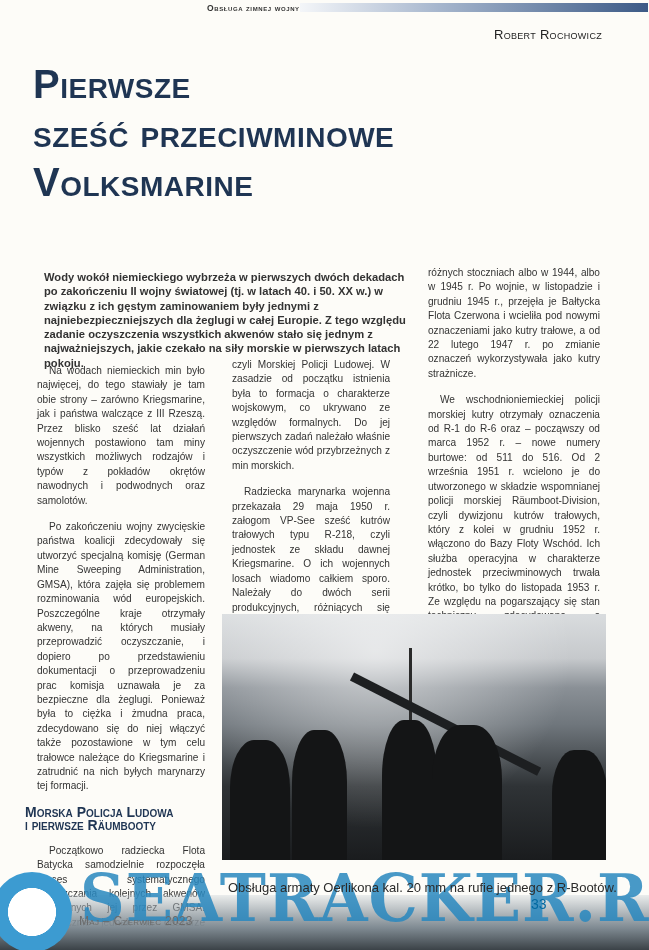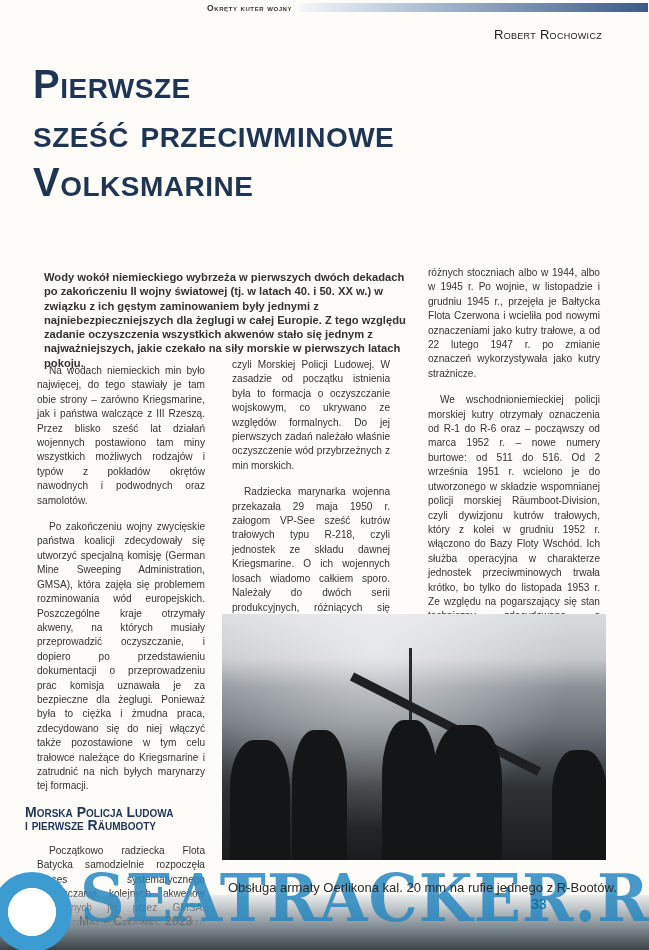--- a/index.html
+++ b/index.html
@@ -85,21 +85,21 @@
   }
   .sun {
     position:absolute; left:-8px; top:872px; width:80px; height:80px; border-radius:50%;
     background:radial-gradient(circle, #ffffff 0 42%, #3c9bd1 43% 100%);
   }
 </style>
 </head>
 <body>
 
 <div class="section-bar">
-  <span class="section-label">Okręty kuter wojny</span>
+  <span class="section-label">Obsługa zimnej wojny</span>
   <div class="section-gradient"></div>
 </div>
 
 <div class="author">Robert Rochowicz</div>
 
 <h1 class="title">
   <span>Pierwsze</span>
   <span>sześć przeciwminowe</span>
   <span>Volksmarine</span>
 </h1>
@@ -110,21 +110,21 @@
   <p>Na wodach niemieckich min było najwięcej, do tego stawiały je tam obie strony – zarówno Kriegsmarine, jak i państwa walczące z III Rzeszą. Przez blisko sześć lat działań wojennych postawiono tam miny wszystkich możliwych rodzajów i typów z pokładów okrętów nawodnych i podwodnych oraz samolotów.</p>
   <p>Po zakończeniu wojny zwycięskie państwa koalicji zdecydowały się utworzyć specjalną komisję (German Mine Sweeping Administration, GMSA), która zajęła się problemem rozminowania wód europejskich. Poszczególne kraje otrzymały akweny, na których musiały przeprowadzić oczyszczanie, i dopiero po przedstawieniu dokumentacji o przeprowadzeniu prac komisja uznawała je za bezpieczne dla żeglugi. Ponieważ była to ciężka i żmudna praca, zdecydowano się do niej włączyć także pozostawione w tym celu trałowce należące do Kriegsmarine i zatrudnić na nich byłych marynarzy tej formacji.</p>
   <div class="subhead">
     <div>Morska Policja Ludowa</div>
     <div>i pierwsze Räumbooty</div>
   </div>
   <p>Początkowo radziecka Flota Batycka samodzielnie rozpoczęła proces systematycznego oczyszczania kolejnych akwenów wskazanych jej przez GMSA. Ostatecznie jednak na obszarze radzieckiej strefy okupacyjnej za zgodą Moskwy powołano do życia Hauptverwaltung Seepolizei (HVS), czyli Główną Administrację Policji Morskiej, która 1 lipca 1952 r. stała się organem dowódczym utworzonej wówczas Volkspolizei zur See (VP-See),</p>
 </div>
 
 <div class="col col2">
-  <p class="first" style="text-indent:0">czyli Morskiej Policji Ludowej. W zasadzie od początku istnienia była to formacja o oczyszczanie wojskowym, co ukrywano ze względów formalnych. Do jej pierwszych zadań należało właśnie oczyszczenie wód przybrzeżnych z min morskich.</p>
+  <p class="first" style="text-indent:0">czyli Morskiej Policji Ludowej. W zasadzie od początku istnienia była to formacja o charakterze wojskowym, co ukrywano ze względów formalnych. Do jej pierwszych zadań należało właśnie oczyszczenie wód przybrzeżnych z min morskich.</p>
   <p>Radziecka marynarka wojenna przekazała 29 maja 1950 r. załogom VP-See sześć kutrów trałowych typu R-218, czyli jednostek ze składu dawnej Kriegsmarine. O ich wojennych losach wiadomo całkiem sporo. Należały do dwóch serii produkcyjnych, różniących się jedynie detalami konstrukcyjnymi, przy identycznych wymiarach kadłuba, wyporności i maszynowni. We flocie III Rzeszy nosiły najprawdopodobniej oznaczenia R-254, R-257, R-258, R-270 oraz R-420 i R-421. Zbudowano je w trzech</p>
 </div>
 
 <div class="col col3">
   <p class="first">różnych stoczniach albo w 1944, albo w 1945 r. Po wojnie, w listopadzie i grudniu 1945 r., przejęła je Bałtycka Flota Czerwona i wcieliła pod nowymi oznaczeniami jako kutry trałowe, a od 22 lutego 1947 r. po zmianie oznaczeń wykorzystywała jako kutry strażnicze.</p>
   <p>We wschodnioniemieckiej policji morskiej kutry otrzymały oznaczenia od R-1 do R-6 oraz – począwszy od marca 1952 r. – nowe numery burtowe: od 511 do 516. Od 2 września 1951 r. wcielono je do utworzonego w składzie wspomnianej policji morskiej Räumboot-Division, czyli dywizjonu kutrów trałowych, który z kolei w grudniu 1952 r. włączono do Bazy Floty Wschód. Ich służba operacyjna w charakterze jednostek przeciwminowych trwała krótko, bo tylko do listopada 1953 r. Ze względu na pogarszający się stan techniczny zdecydowano o przeklasyfikowaniu ich na kutry szkolne. Przeniesiono je do oddziału szkolnego (Schulbootsabteilung) w Parow i zmieniono numery burtowe na od 811 do 816. Pierwszy kuter (R-5) ostatecznie wy-</p>
 </div>
 
 <div class="photo">
   <div class="mast"></div>

